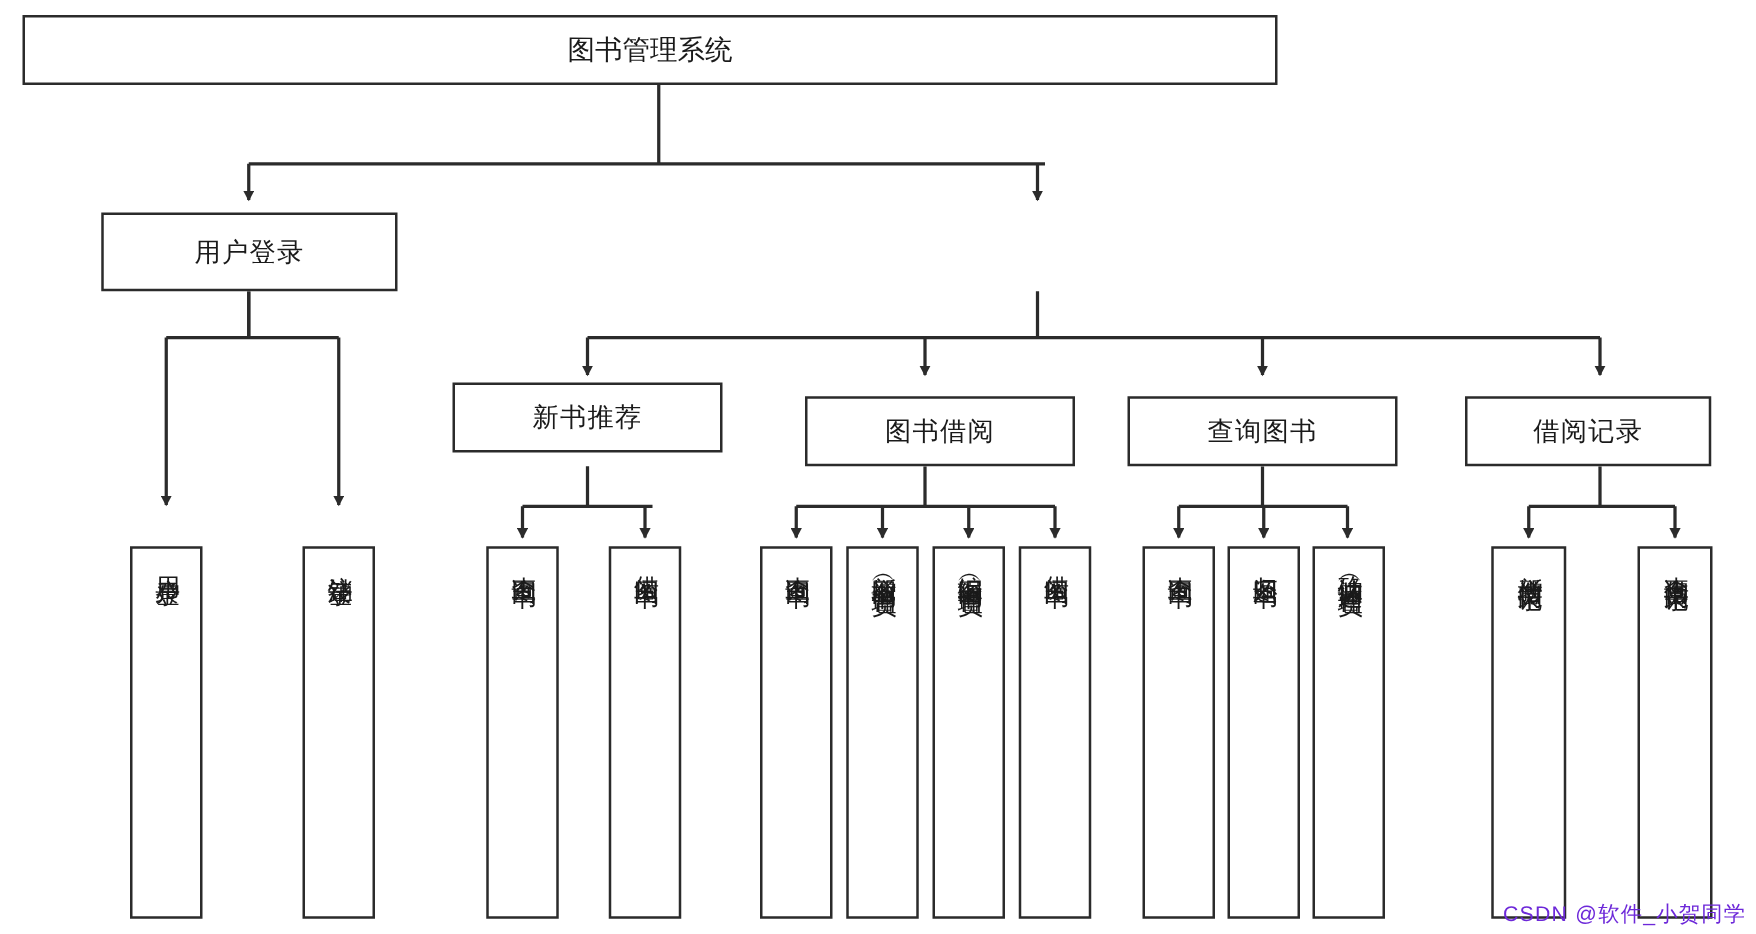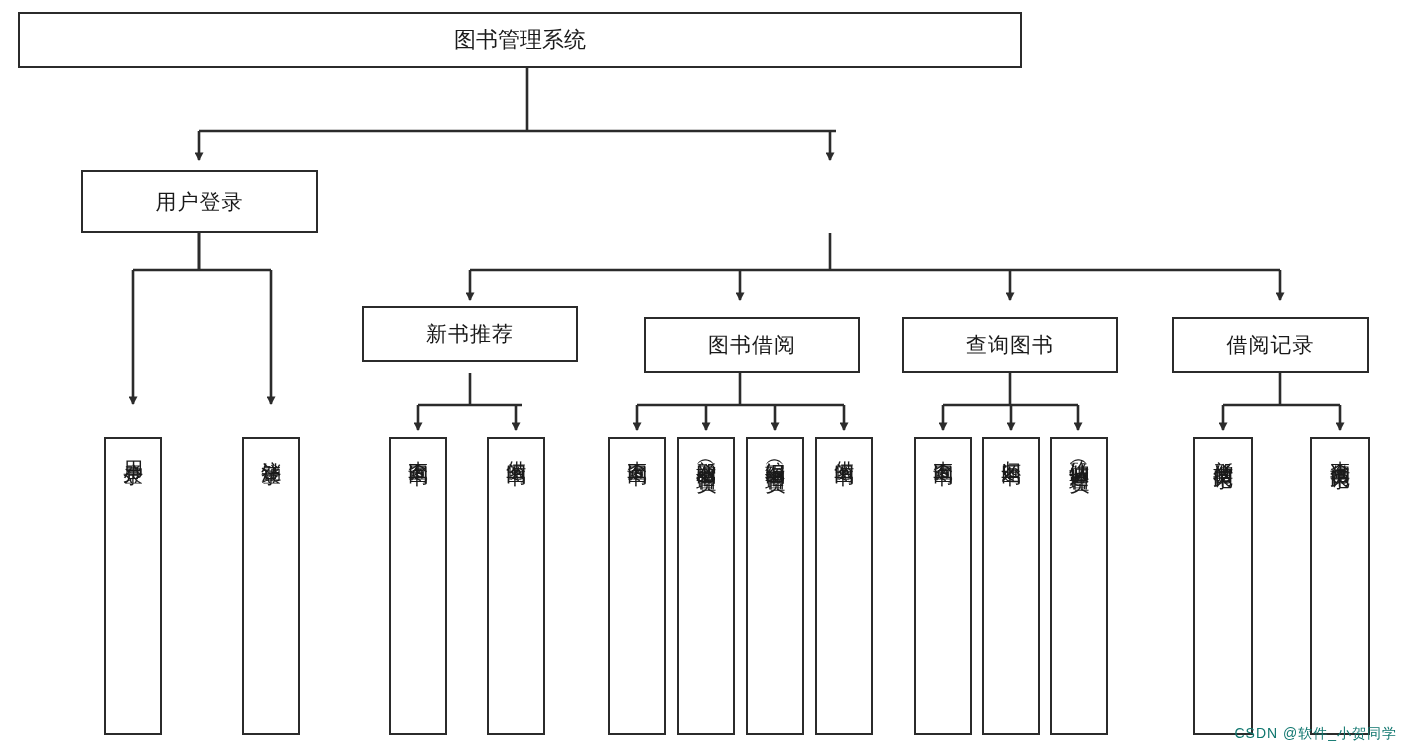--- a/index.html
+++ b/index.html
@@ -11,22 +11,22 @@
   .node{position:absolute;box-sizing:border-box;background:#ffffff;
         border:2px solid #2b2b2b;display:flex;align-items:center;
         justify-content:center;color:#1a1a1a;}
   .node.h{font-size:21px;letter-spacing:1px;}
   .node.root{font-size:22px;}
   .node.leaf{font-size:20px;padding:6px 0;align-items:flex-start;}
   .node.leaf .vtext{
       writing-mode:vertical-rl;text-orientation:upright;
       line-height:1.08;letter-spacing:2px;white-space:nowrap;
       transform:scaleX(1);}
-  .watermark{position:absolute;right:8px;bottom:4px;font-size:14px;
-             color:#0f766e;letter-spacing:1px;white-space:nowrap;}
+  .watermark{position:absolute;right:8px;bottom:4px;font-size:17px;
+             color:#6d28d9;letter-spacing:1px;white-space:nowrap;}
 </style>
 </head>
 <body>
 
 <div id="diagram-root">
 
   <svg class="wires" viewBox="0 0 1405 747" xmlns="http://www.w3.org/2000/svg">
     <defs>
       <marker id="arrow" markerWidth="9" markerHeight="9" refX="4.5" refY="7.6" orient="0" markerUnits="userSpaceOnUse">
         <polygon points="0,0 9,0 4.5,8.6" fill="#2b2b2b"></polygon>

